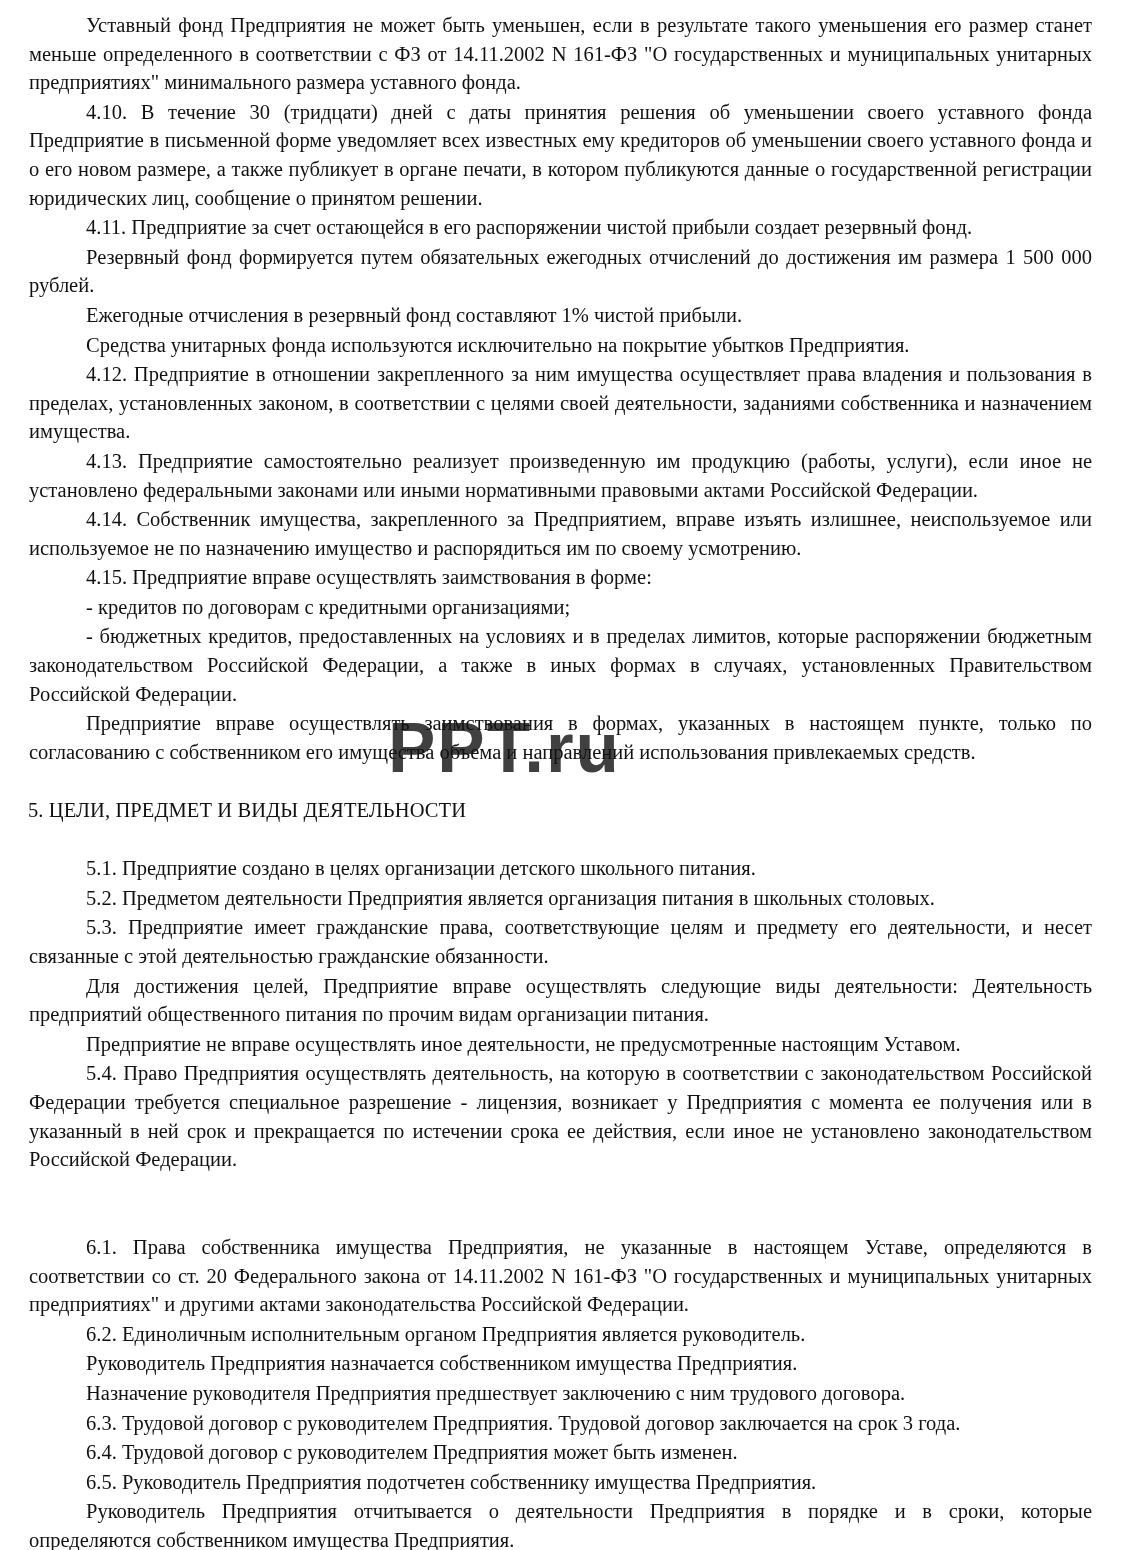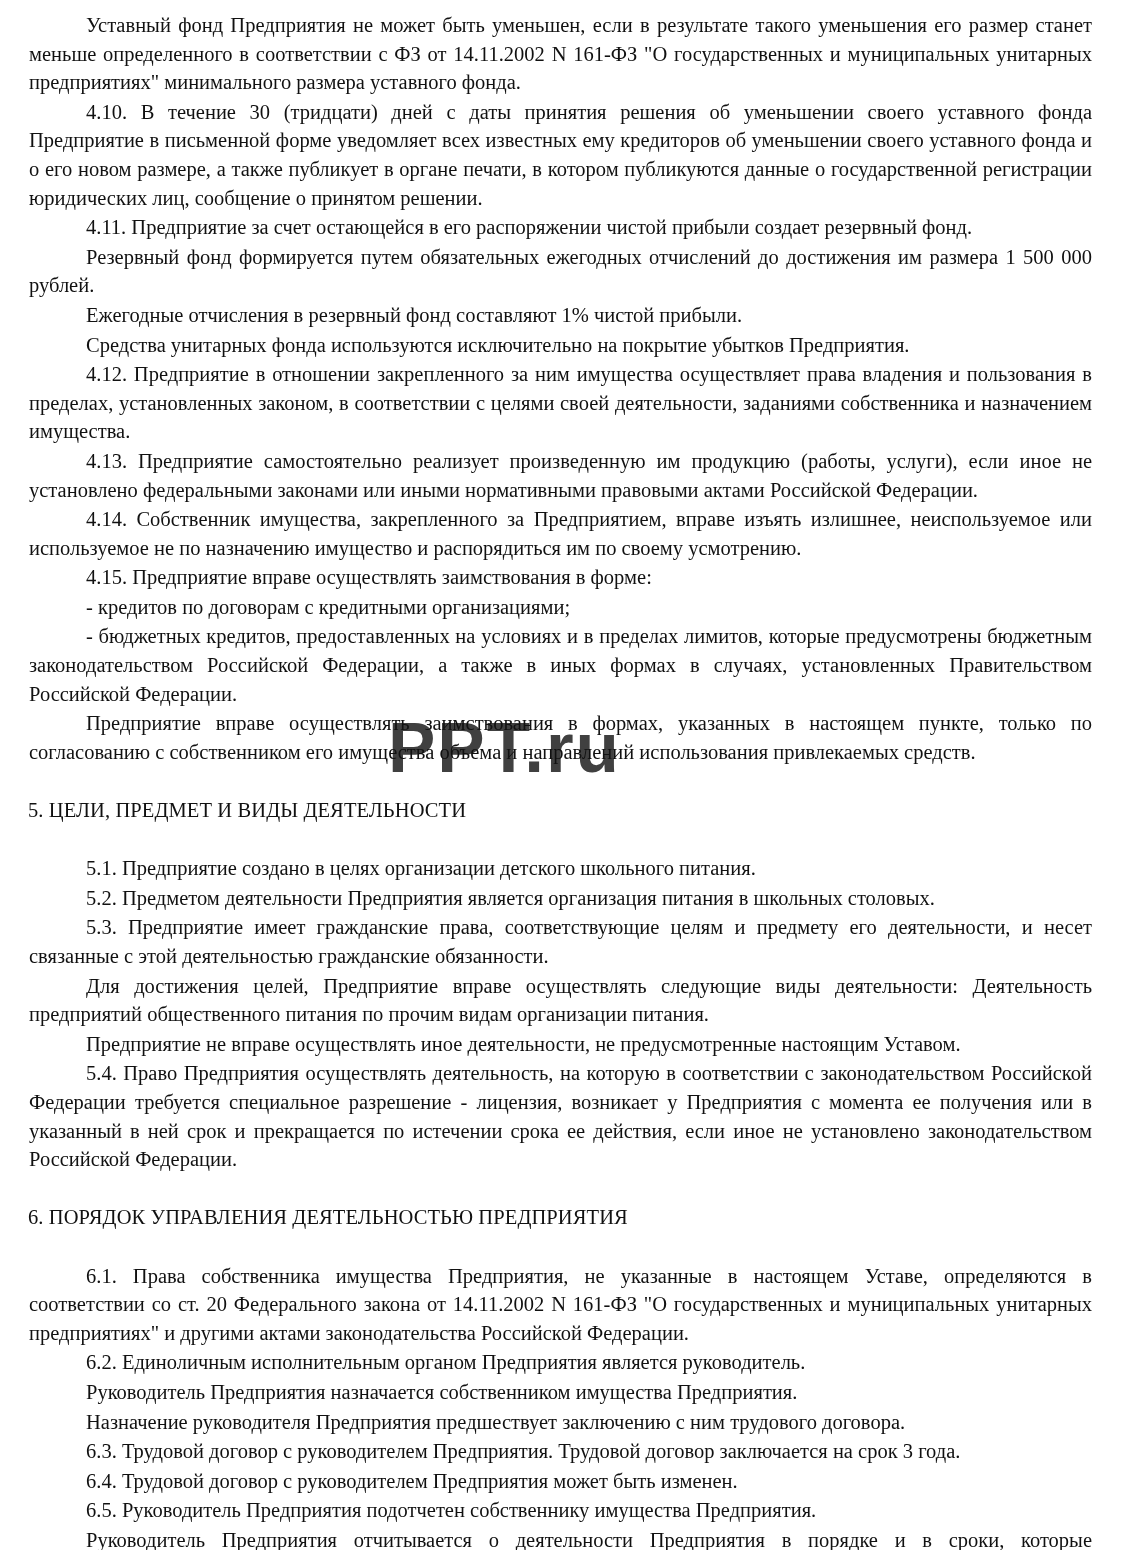--- a/index.html
+++ b/index.html
@@ -84,33 +84,32 @@
       <p class="para">4.10. В течение 30 (тридцати) дней с даты принятия решения об уменьшении своего уставного фонда Предприятие в письменной форме уведомляет всех известных ему кредиторов об уменьшении своего уставного фонда и о его новом размере, а также публикует в органе печати, в котором публикуются данные о государственной регистрации юридических лиц, сообщение о принятом решении.</p>
       <p class="para left">4.11. Предприятие за счет остающейся в его распоряжении чистой прибыли создает резервный фонд.</p>
       <p class="para">Резервный фонд формируется путем обязательных ежегодных отчислений до достижения им размера 1 500 000 рублей.</p>
       <p class="para left">Ежегодные отчисления в резервный фонд составляют 1% чистой прибыли.</p>
       <p class="para left">Средства унитарных фонда используются исключительно на покрытие убытков Предприятия.</p>
       <p class="para">4.12. Предприятие в отношении закрепленного за ним имущества осуществляет права владения и пользования в пределах, установленных законом, в соответствии с целями своей деятельности, заданиями собственника и назначением имущества.</p>
       <p class="para">4.13. Предприятие самостоятельно реализует произведенную им продукцию (работы, услуги), если иное не установлено федеральными законами или иными нормативными правовыми актами Российской Федерации.</p>
       <p class="para">4.14. Собственник имущества, закрепленного за Предприятием, вправе изъять излишнее, неиспользуемое или используемое не по назначению имущество и распорядиться им по своему усмотрению.</p>
       <p class="para left">4.15. Предприятие вправе осуществлять заимствования в форме:</p>
       <p class="para left">- кредитов по договорам с кредитными организациями;</p>
-      <p class="para">- бюджетных кредитов, предоставленных на условиях и в пределах лимитов, которые предусмотрены бюджетным законодательством Российской Федерации, а также в иных формах в случаях, установленных Правительством Российской Федерации.</p>
+      <p class="para">- бюджетных кредитов, предоставленных на условиях и в пределах лимитов, которые распоряжении бюджетным законодательством Российской Федерации, а также в иных формах в случаях, установленных Правительством Российской Федерации.</p>
       <p class="para">Предприятие вправе осуществлять заимствования в формах, указанных в настоящем пункте, только по согласованию с собственником его имущества объема и направлений использования привлекаемых средств.</p>
       <div class="spacer-line"></div>
       <h2 class="section-heading">5. ЦЕЛИ, ПРЕДМЕТ И ВИДЫ ДЕЯТЕЛЬНОСТИ</h2>
       <div class="spacer-line"></div>
       <p class="para left">5.1. Предприятие создано в целях организации детского школьного питания.</p>
       <p class="para left">5.2. Предметом деятельности Предприятия является организация питания в школьных столовых.</p>
       <p class="para">5.3. Предприятие имеет гражданские права, соответствующие целям и предмету его деятельности, и несет связанные с этой деятельностью гражданские обязанности.</p>
       <p class="para">Для достижения целей, Предприятие вправе осуществлять следующие виды деятельности: Деятельность предприятий общественного питания по прочим видам организации питания.</p>
       <p class="para left">Предприятие не вправе осуществлять иное деятельности, не предусмотренные настоящим Уставом.</p>
       <p class="para">5.4. Право Предприятия осуществлять деятельность, на которую в соответствии с законодательством Российской Федерации требуется специальное разрешение - лицензия, возникает у Предприятия с момента ее получения или в указанный в ней срок и прекращается по истечении срока ее действия, если иное не установлено законодательством Российской Федерации.</p>
       <div class="spacer-line"></div>
-      <h2 class="section-heading">6. ПОРЯДОК УПРАВЛЕНИЯ ДЕЯТЕЛЬНОСТЬЮ ПРЕДПРИЯТИЯ</h2>
       <div class="spacer-line"></div>
       <p class="para">6.1. Права собственника имущества Предприятия, не указанные в настоящем Уставе, определяются в соответствии со ст. 20 Федерального закона от 14.11.2002 N 161-ФЗ "О государственных и муниципальных унитарных предприятиях" и другими актами законодательства Российской Федерации.</p>
       <p class="para left">6.2. Единоличным исполнительным органом Предприятия является руководитель.</p>
       <p class="para left">Руководитель Предприятия назначается собственником имущества Предприятия.</p>
       <p class="para left">Назначение руководителя Предприятия предшествует заключению с ним трудового договора.</p>
       <p class="para left">6.3. Трудовой договор с руководителем Предприятия. Трудовой договор заключается на срок 3 года.</p>
       <p class="para left">6.4. Трудовой договор с руководителем Предприятия может быть изменен.</p>
       <p class="para left">6.5. Руководитель Предприятия подотчетен собственнику имущества Предприятия.</p>
       <p class="para">Руководитель Предприятия отчитывается о деятельности Предприятия в порядке и в сроки, которые определяются собственником имущества Предприятия.</p>
     </div>

